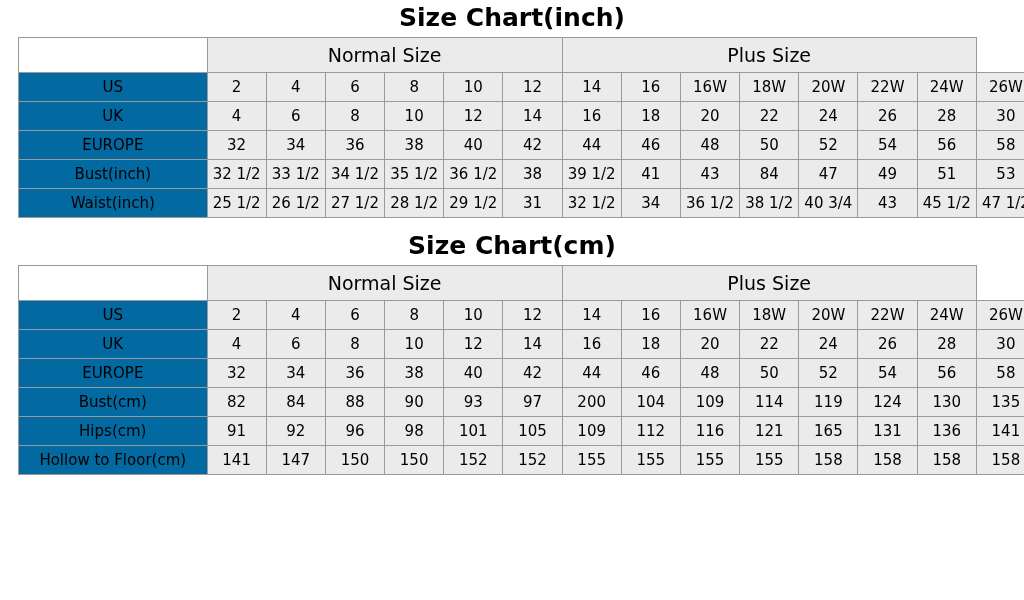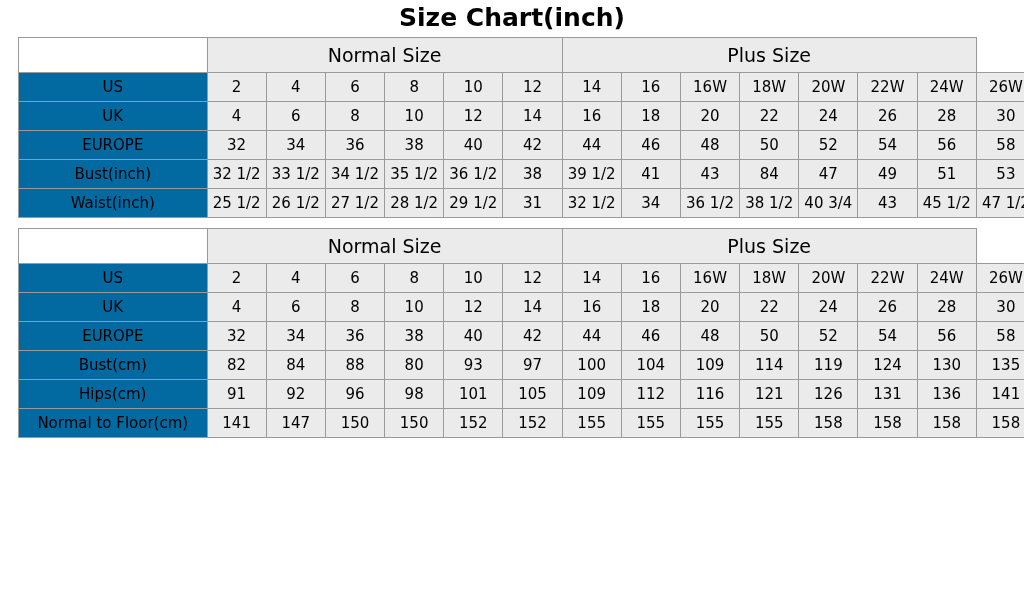--- a/index.html
+++ b/index.html
@@ -204,20 +204,21 @@
             <td class="datacell">40 3/4</td>
             <td class="datacell">43</td>
             <td class="datacell">45 1/2</td>
             <td class="datacell">47 1/2</td>
           </tr>
         </tbody>
       </table>
     </div>
     <div class="spacer"></div>
     <div class="chart-block">
+      <div class="chart-title">Size Chart(cm)</div>
       <table class="size-table">
         <colgroup>
           <col style="width: 188px;">
           <col style="width: 59px;">
           <col style="width: 59px;">
           <col style="width: 59px;">
           <col style="width: 59px;">
           <col style="width: 59px;">
           <col style="width: 59px;">
           <col style="width: 59px;">
@@ -284,51 +285,51 @@
             <td class="datacell">52</td>
             <td class="datacell">54</td>
             <td class="datacell">56</td>
             <td class="datacell">58</td>
           </tr>
           <tr>
             <td class="label">Bust(cm)</td>
             <td class="datacell">82</td>
             <td class="datacell">84</td>
             <td class="datacell">88</td>
-            <td class="datacell">80</td>
+            <td class="datacell">90</td>
             <td class="datacell">93</td>
             <td class="datacell">97</td>
-            <td class="datacell">100</td>
+            <td class="datacell">200</td>
             <td class="datacell">104</td>
             <td class="datacell">109</td>
             <td class="datacell">114</td>
             <td class="datacell">119</td>
             <td class="datacell">124</td>
             <td class="datacell">130</td>
             <td class="datacell">135</td>
           </tr>
           <tr>
             <td class="label">Hips(cm)</td>
             <td class="datacell">91</td>
             <td class="datacell">92</td>
             <td class="datacell">96</td>
             <td class="datacell">98</td>
             <td class="datacell">101</td>
             <td class="datacell">105</td>
             <td class="datacell">109</td>
             <td class="datacell">112</td>
             <td class="datacell">116</td>
             <td class="datacell">121</td>
-            <td class="datacell">126</td>
+            <td class="datacell">165</td>
             <td class="datacell">131</td>
             <td class="datacell">136</td>
             <td class="datacell">141</td>
           </tr>
           <tr>
-            <td class="label">Normal to Floor(cm)</td>
+            <td class="label">Hollow to Floor(cm)</td>
             <td class="datacell">141</td>
             <td class="datacell">147</td>
             <td class="datacell">150</td>
             <td class="datacell">150</td>
             <td class="datacell">152</td>
             <td class="datacell">152</td>
             <td class="datacell">155</td>
             <td class="datacell">155</td>
             <td class="datacell">155</td>
             <td class="datacell">155</td>

